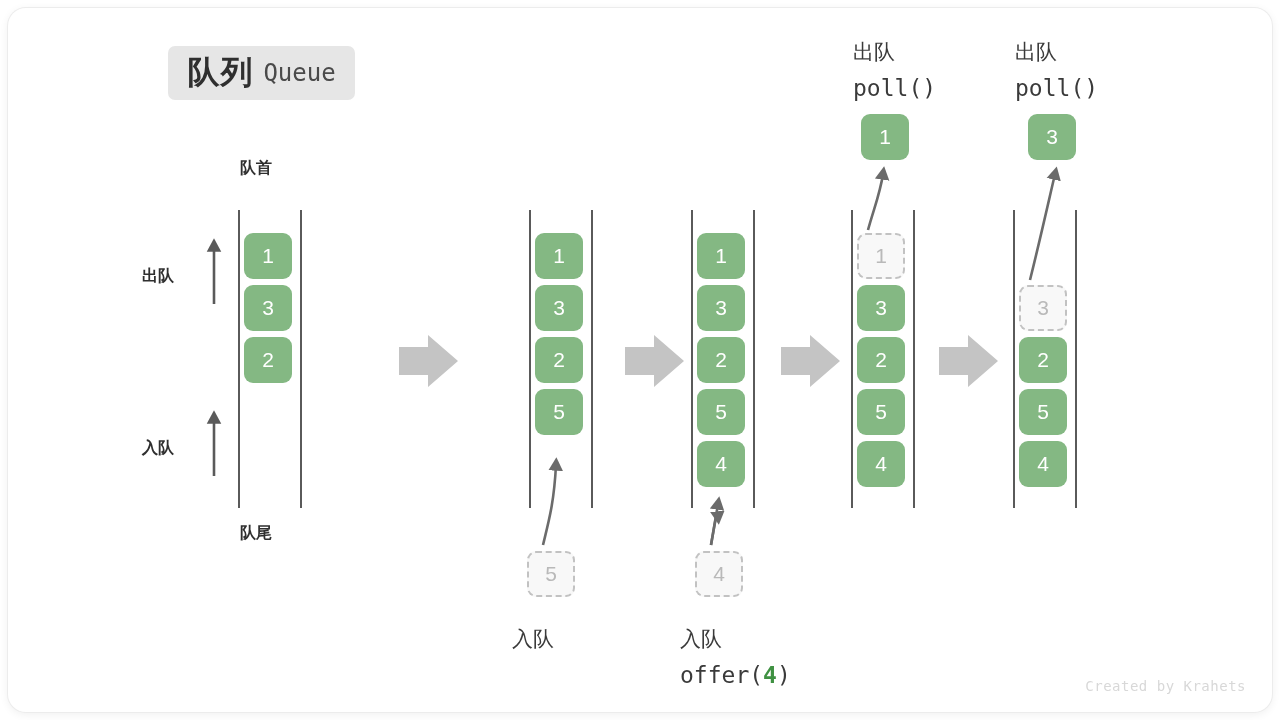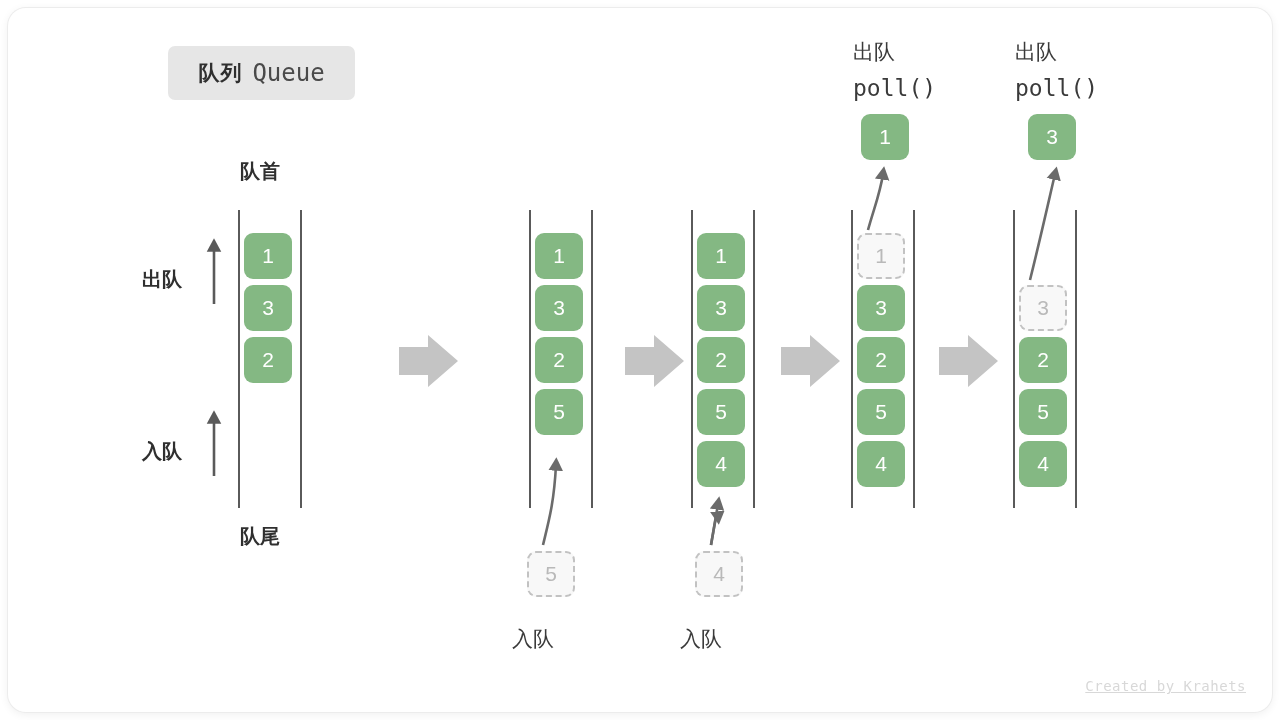--- a/index.html
+++ b/index.html
@@ -38,35 +38,35 @@
     width: 187px;
     height: 54px;
     background: #e6e6e6;
     border-radius: 7px;
     display: flex;
     align-items: center;
     justify-content: center;
     gap: 10px;
   }
   #title-badge .cn {
-    font-size: 21px;
+    font-size: 32px;
     font-weight: bold;
     color: #2f2f2f;
     letter-spacing: 1px;
   }
   #title-badge .en {
     font-family: "DejaVu Sans Mono", "Liberation Mono", monospace;
     font-size: 24px;
     color: #4a4a4a;
   }
 
   
   .cn-bold {
     position: absolute;
-    font-size: 20px;
+    font-size: 16px;
     font-weight: bold;
     color: #2f2f2f;
     white-space: nowrap;
     text-align: right;
   }
   .op-label {
     position: absolute;
     white-space: nowrap;
     line-height: 37px;
   }
@@ -124,21 +124,20 @@
 
   
   #watermark {
     position: absolute;
     right: 26px;
     bottom: 18px;
     font-family: "DejaVu Sans Mono", "Liberation Mono", monospace;
     font-size: 14px;
     color: #d8d8d8;
     letter-spacing: 0.5px;
-    text-decoration: underline;
   }
 </style>
 </head>
 <body>
 
 <div id="card">
   <div class="stage">
 
     <div id="title-badge">
       <span class="cn">队列</span>
@@ -175,20 +174,21 @@
       <div class="channel-line" style="left:683px; top:202px; height:298px;"></div>
       <div class="channel-line" style="left:745px; top:202px; height:298px;"></div>
       <div class="cell" style="left:689px; top:225px;">1</div>
       <div class="cell" style="left:689px; top:277px;">3</div>
       <div class="cell" style="left:689px; top:329px;">2</div>
       <div class="cell" style="left:689px; top:381px;">5</div>
       <div class="cell" style="left:689px; top:433px;">4</div>
       <div class="cell ghost" style="left:687px; top:543px;">4</div>
       <div class="op-label" style="left:672px; top:612px;">
         <span class="l-cn">入队</span>
+        <span class="l-code"><span>offer(</span><span class="arg">4</span><span>)</span></span>
       </div>
     </div>
 
     <div>
       <div class="op-label" style="left:845px; top:25px;">
         <span class="l-cn">出队</span>
         <span class="l-code"><span>poll(</span><span class="arg"></span><span>)</span></span>
       </div>
       <div class="cell" style="left:853px; top:106px;">1</div>
 

